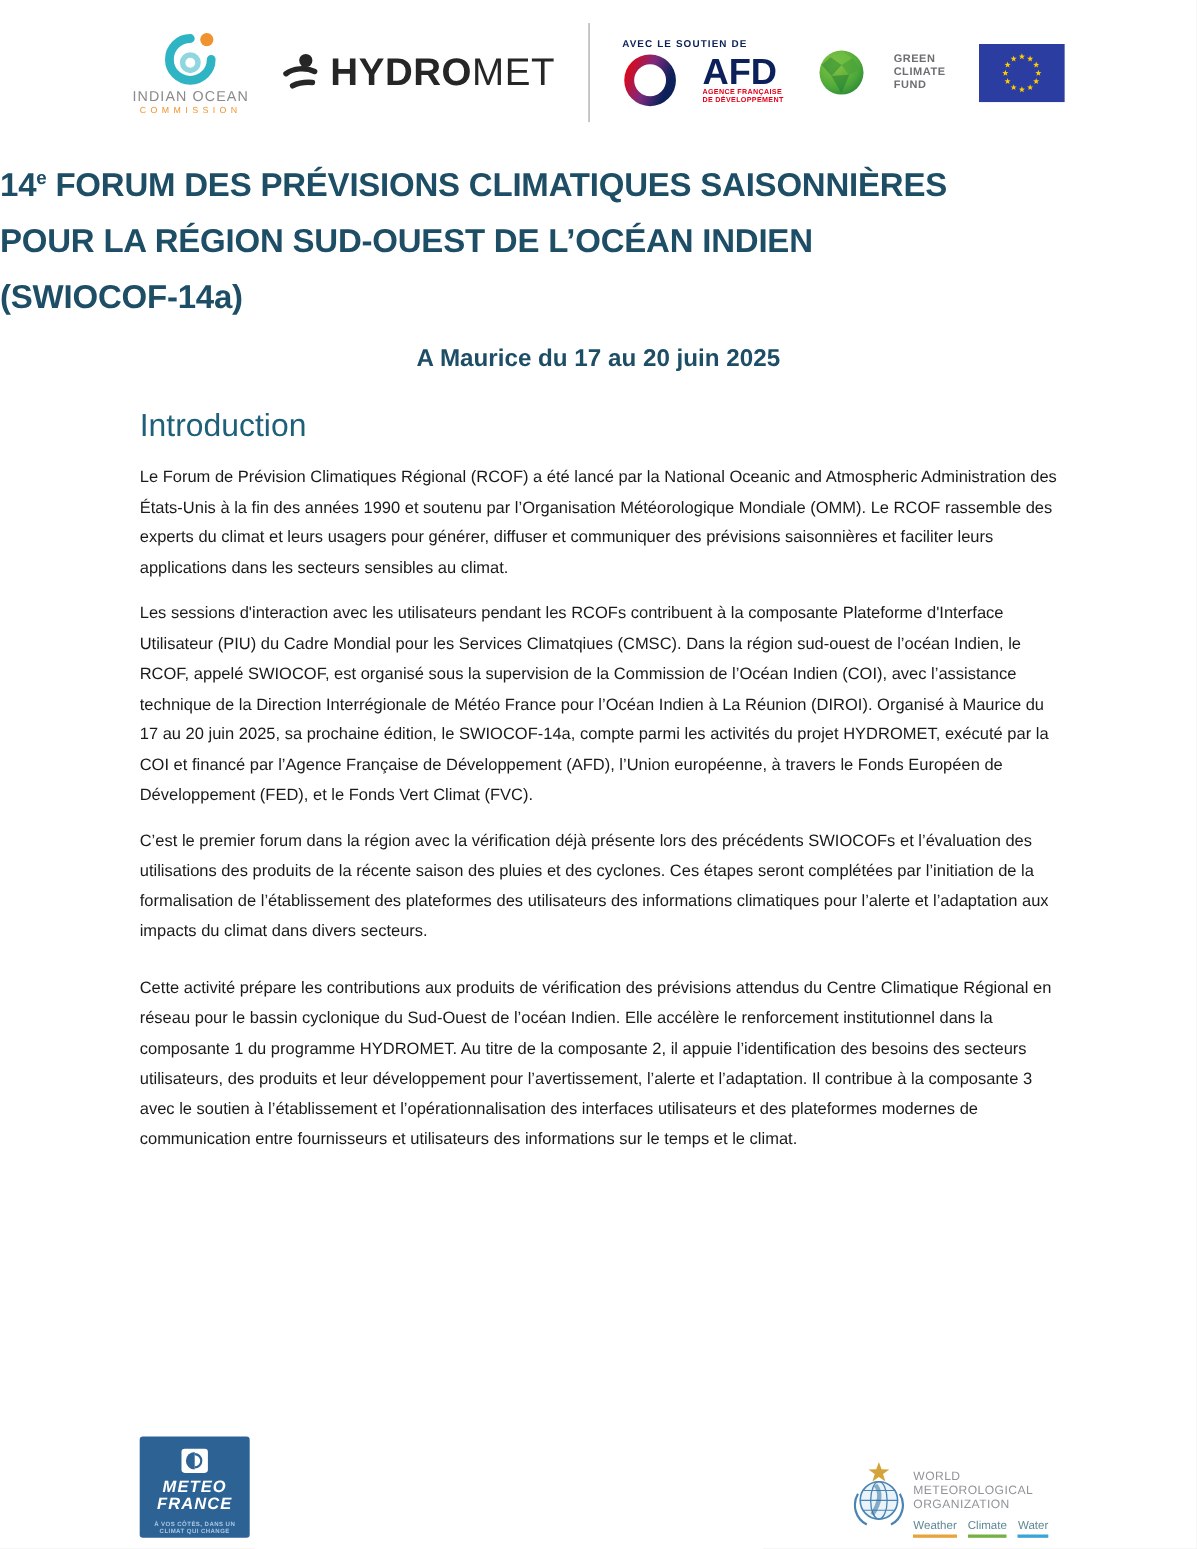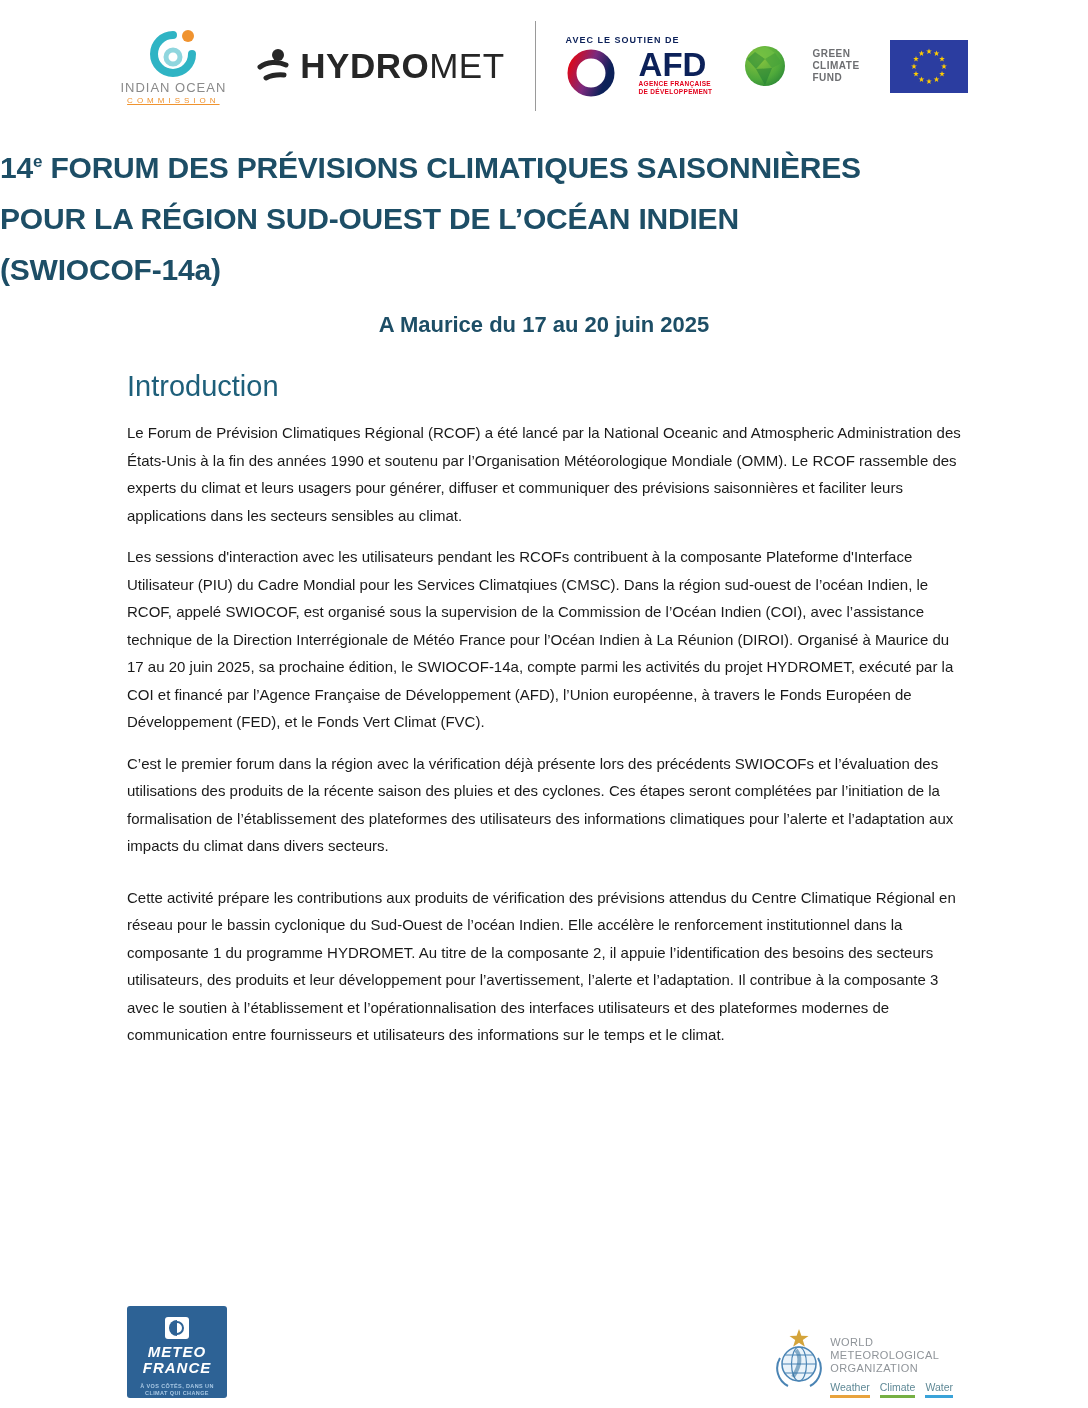--- a/index.html
+++ b/index.html
@@ -14,21 +14,21 @@
 
   
   .logo-strip{
     position:absolute;top:18px;left:0;right:0;
     display:flex;justify-content:center;align-items:center;
     gap:30px;height:96px;
   }
   .logo{display:flex;align-items:center;}
   .ioc{flex-direction:column;gap:2px;}
   .ioc-name{font-size:13px;letter-spacing:1px;color:#8a8a8a;line-height:13px;text-align:center;}
-  .ioc-sub{font-size:8px;letter-spacing:4px;color:#f0932f;text-align:center;text-decoration:underline;}
+  .ioc-sub{font-size:8px;letter-spacing:4px;color:#f0932f;text-align:center;}
   .hydromet{gap:4px;}
   .hm-text{font-size:35px;color:#262626;letter-spacing:0.5px;}
   .hm-text b{font-weight:bold;}
   .vdivider{width:1px;height:90px;background:#9a9a9a;}
   .afd{flex-direction:column;align-items:flex-start;gap:3px;}
   .afd-support{font-size:9px;font-weight:bold;letter-spacing:1px;color:#0c2159;}
   .afd-row{display:flex;align-items:center;gap:23px;}
   .afd-acronym{font-size:33px;font-weight:bold;color:#0c2159;line-height:30px;}
   .afd-sub{font-size:6.5px;font-weight:bold;color:#e2001a;line-height:7.5px;letter-spacing:0.3px;}
   .gcf{gap:24px;}

